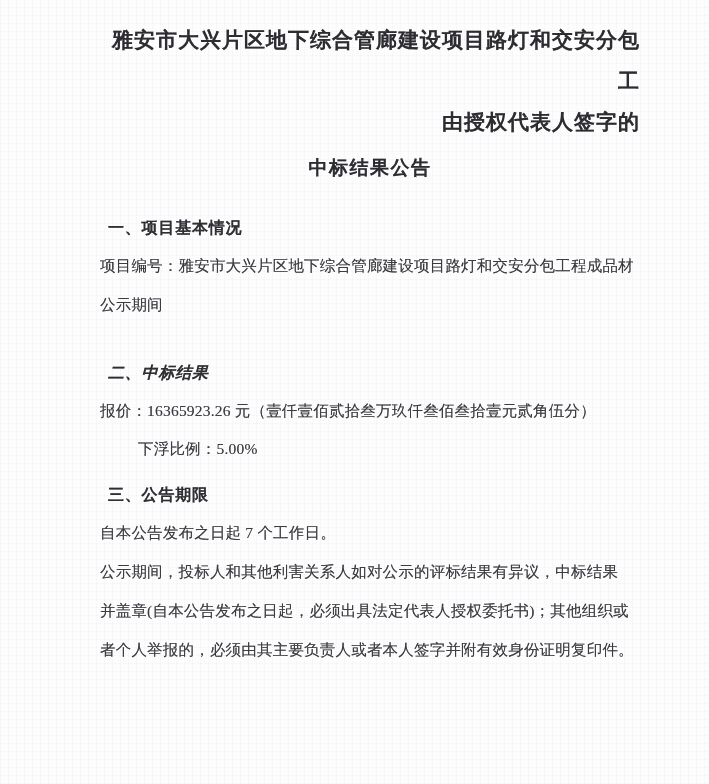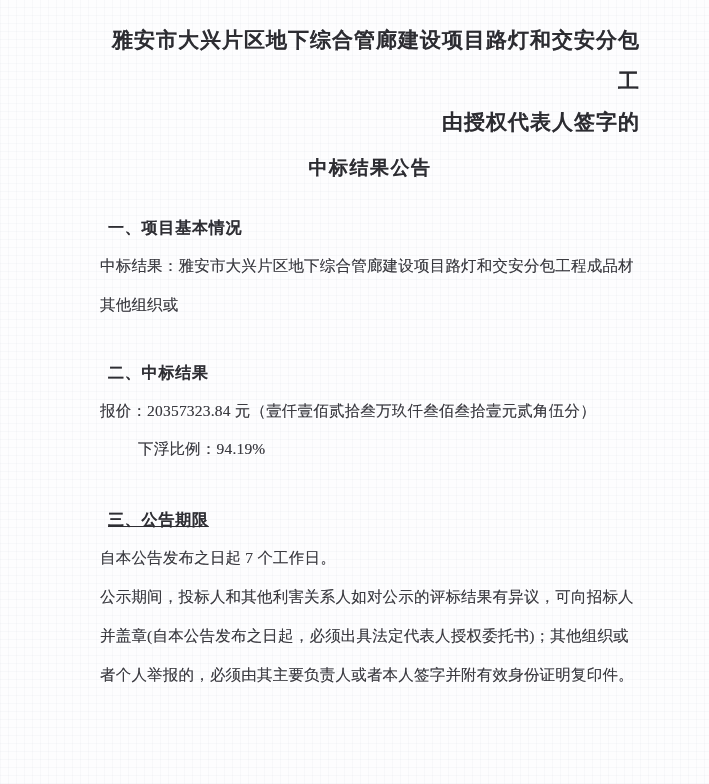--- a/index.html
+++ b/index.html
@@ -45,22 +45,22 @@
   .heading {
     font-size: 16px;
     font-weight: 700;
     line-height: 22px;
     padding-left: 8px;
     letter-spacing: 0.8px;
     color: #2e2e33;
     white-space: nowrap;
   }
   .h1 { margin-top: 38px; }
-  .h2 { margin-top: 37px; }
-  .h3 { margin-top: 40px; text-decoration: underline; }
+  .h2 { margin-top: 37px; font-style: italic; }
+  .h3 { margin-top: 15px; }
   .body { margin-top: 8px; }
   .bl {
     font-size: 15.5px;
     line-height: 38.8px;
     white-space: nowrap;
     letter-spacing: 0.2px;
   }
   .indent { padding-left: 38px; }
 </style>
 </head>
@@ -71,33 +71,33 @@
 
     <div class="title">
       <div>雅安市大兴片区地下综合管廊建设项目路灯和交安分包工</div>
       <div>由授权代表人签字的</div>
     </div>
 
     <div class="subtitle">中标结果公告</div>
 
     <div class="heading h1">一、项目基本情况</div>
     <div class="body">
-      <div class="bl">中标结果：雅安市大兴片区地下综合管廊建设项目路灯和交安分包工程成品材</div>
-      <div class="bl">其他组织或</div>
+      <div class="bl">项目编号：雅安市大兴片区地下综合管廊建设项目路灯和交安分包工程成品材</div>
+      <div class="bl">公示期间</div>
     </div>
 
     <div class="heading h2">二、中标结果</div>
     <div class="body">
-      <div class="bl">报价：20357323.84 元（壹仟壹佰贰拾叁万玖仟叁佰叁拾壹元贰角伍分）</div>
-      <div class="bl indent">下浮比例：94.19%</div>
+      <div class="bl">报价：16365923.26 元（壹仟壹佰贰拾叁万玖仟叁佰叁拾壹元贰角伍分）</div>
+      <div class="bl indent">下浮比例：5.00%</div>
     </div>
 
     <div class="heading h3">三、公告期限</div>
     <div class="body">
       <div class="bl">自本公告发布之日起 7 个工作日。</div>
-      <div class="bl">公示期间，投标人和其他利害关系人如对公示的评标结果有异议，可向招标人</div>
+      <div class="bl">公示期间，投标人和其他利害关系人如对公示的评标结果有异议，中标结果</div>
       <div class="bl">并盖章(自本公告发布之日起，必须出具法定代表人授权委托书)；其他组织或</div>
       <div class="bl">者个人举报的，必须由其主要负责人或者本人签字并附有效身份证明复印件。</div>
 
     </div>
 
   </div>
 </div>
 
 </body></html>

